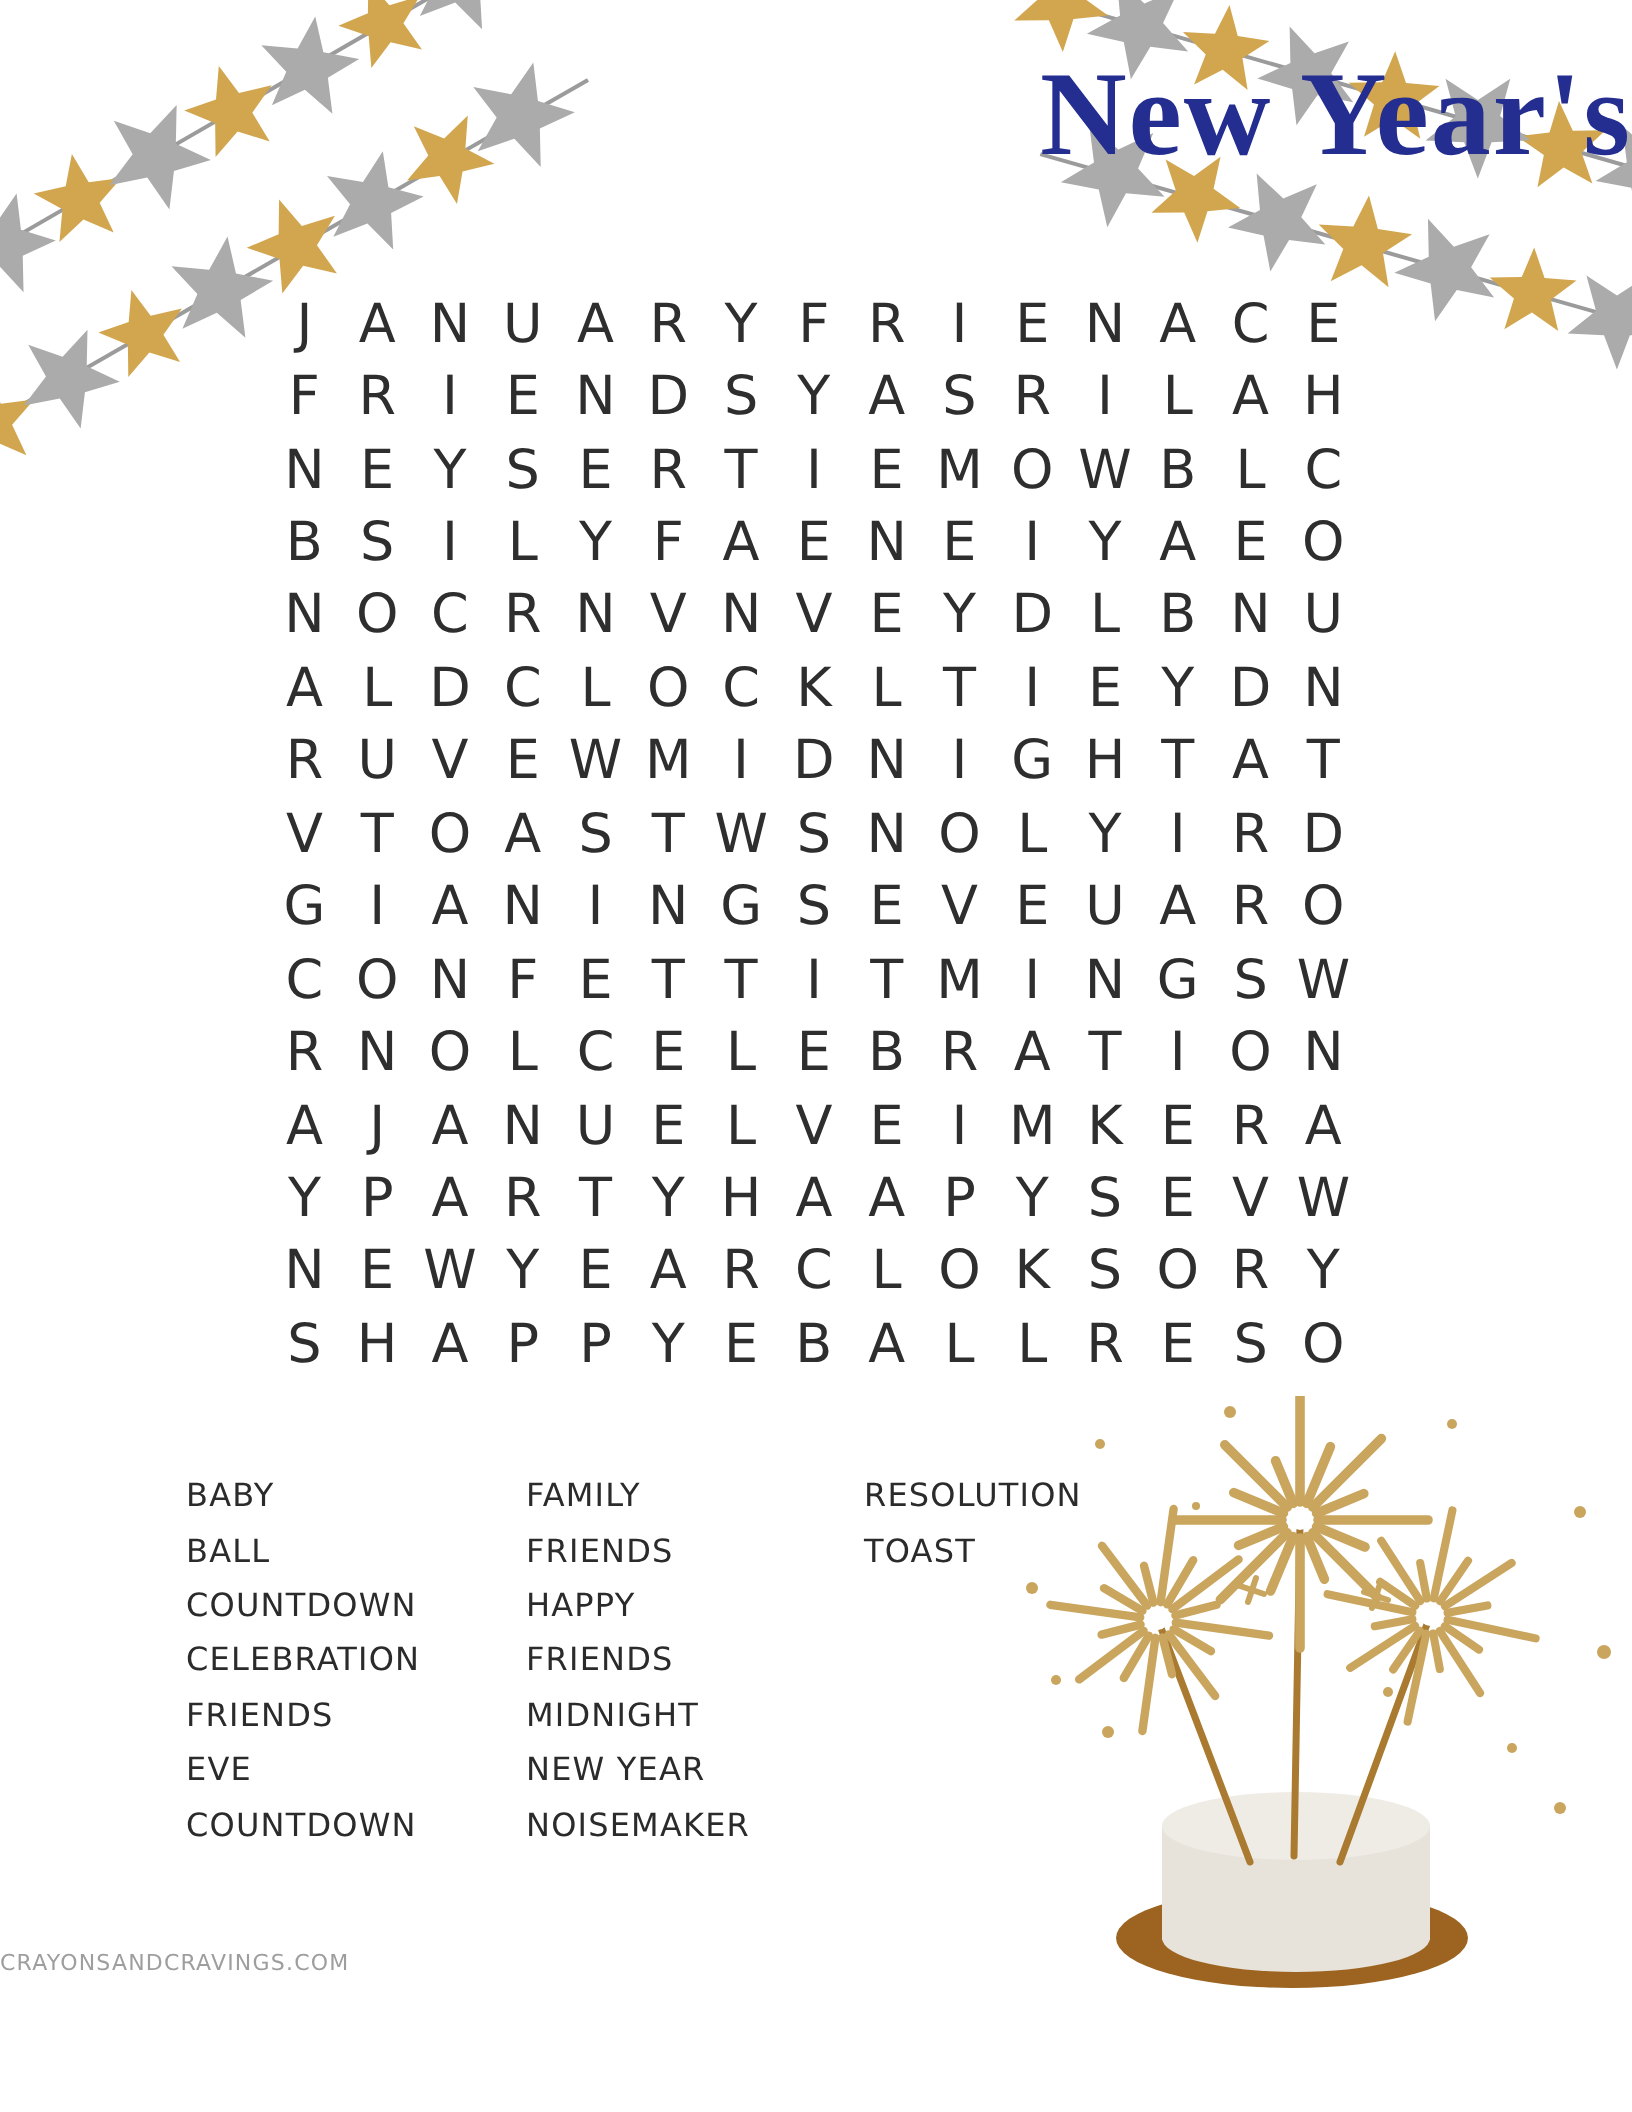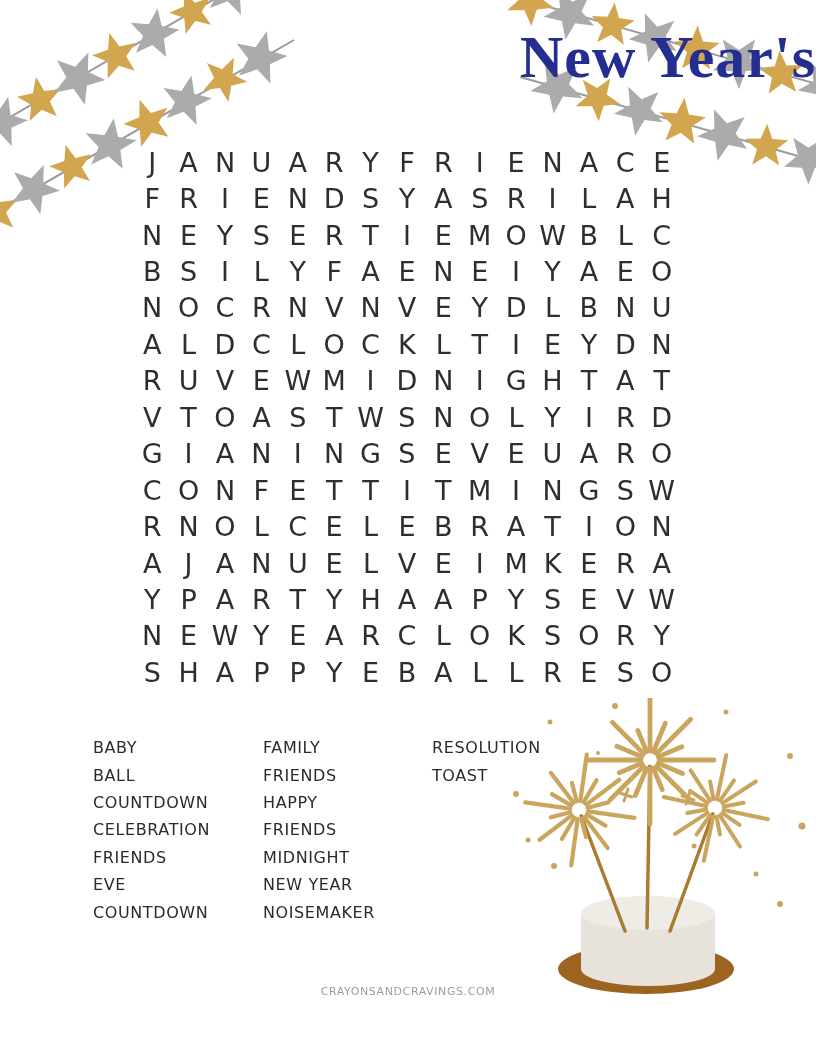--- a/index.html
+++ b/index.html
@@ -17,22 +17,22 @@
   .grid .cell{display:flex;align-items:center;justify-content:center;
     font-size:27px;color:#2e2e2e;}
   
   .words{position:absolute;left:93px;top:734px;display:flex;}
   .word-col{display:flex;flex-direction:column;}
   .word-col:nth-child(1){width:170px;}
   .word-col:nth-child(2){width:169px;}
   .word{height:27.4px;display:flex;align-items:center;
     font-size:16px;letter-spacing:0.6px;color:#2b2b2b;}
   
-  .footer{position:absolute;left:0;top:975px;width:100%;text-align:center;
-    font-size:11px;letter-spacing:0.6px;color:#9e9e9e;margin-top:10px;}
+  .footer{position:absolute;left:0;top:975px;width:100%;text-align:left;
+    font-size:11px;letter-spacing:0.6px;color:#9e9e9e;}
   
   .garland{position:absolute;top:-4px;}
   .garland-left{left:-6px;}
   .garland-right{right:-6px;}
   .garland .string{stroke:#9b9b9b;stroke-width:2;}
   .gold{fill:#d2a64e;}
   .silver{fill:#ababab;}
   .cake-svg{position:absolute;left:498px;top:698px;}
   .plate{fill:#9c6420;}
   .cakebody{fill:#e7e2da;}

